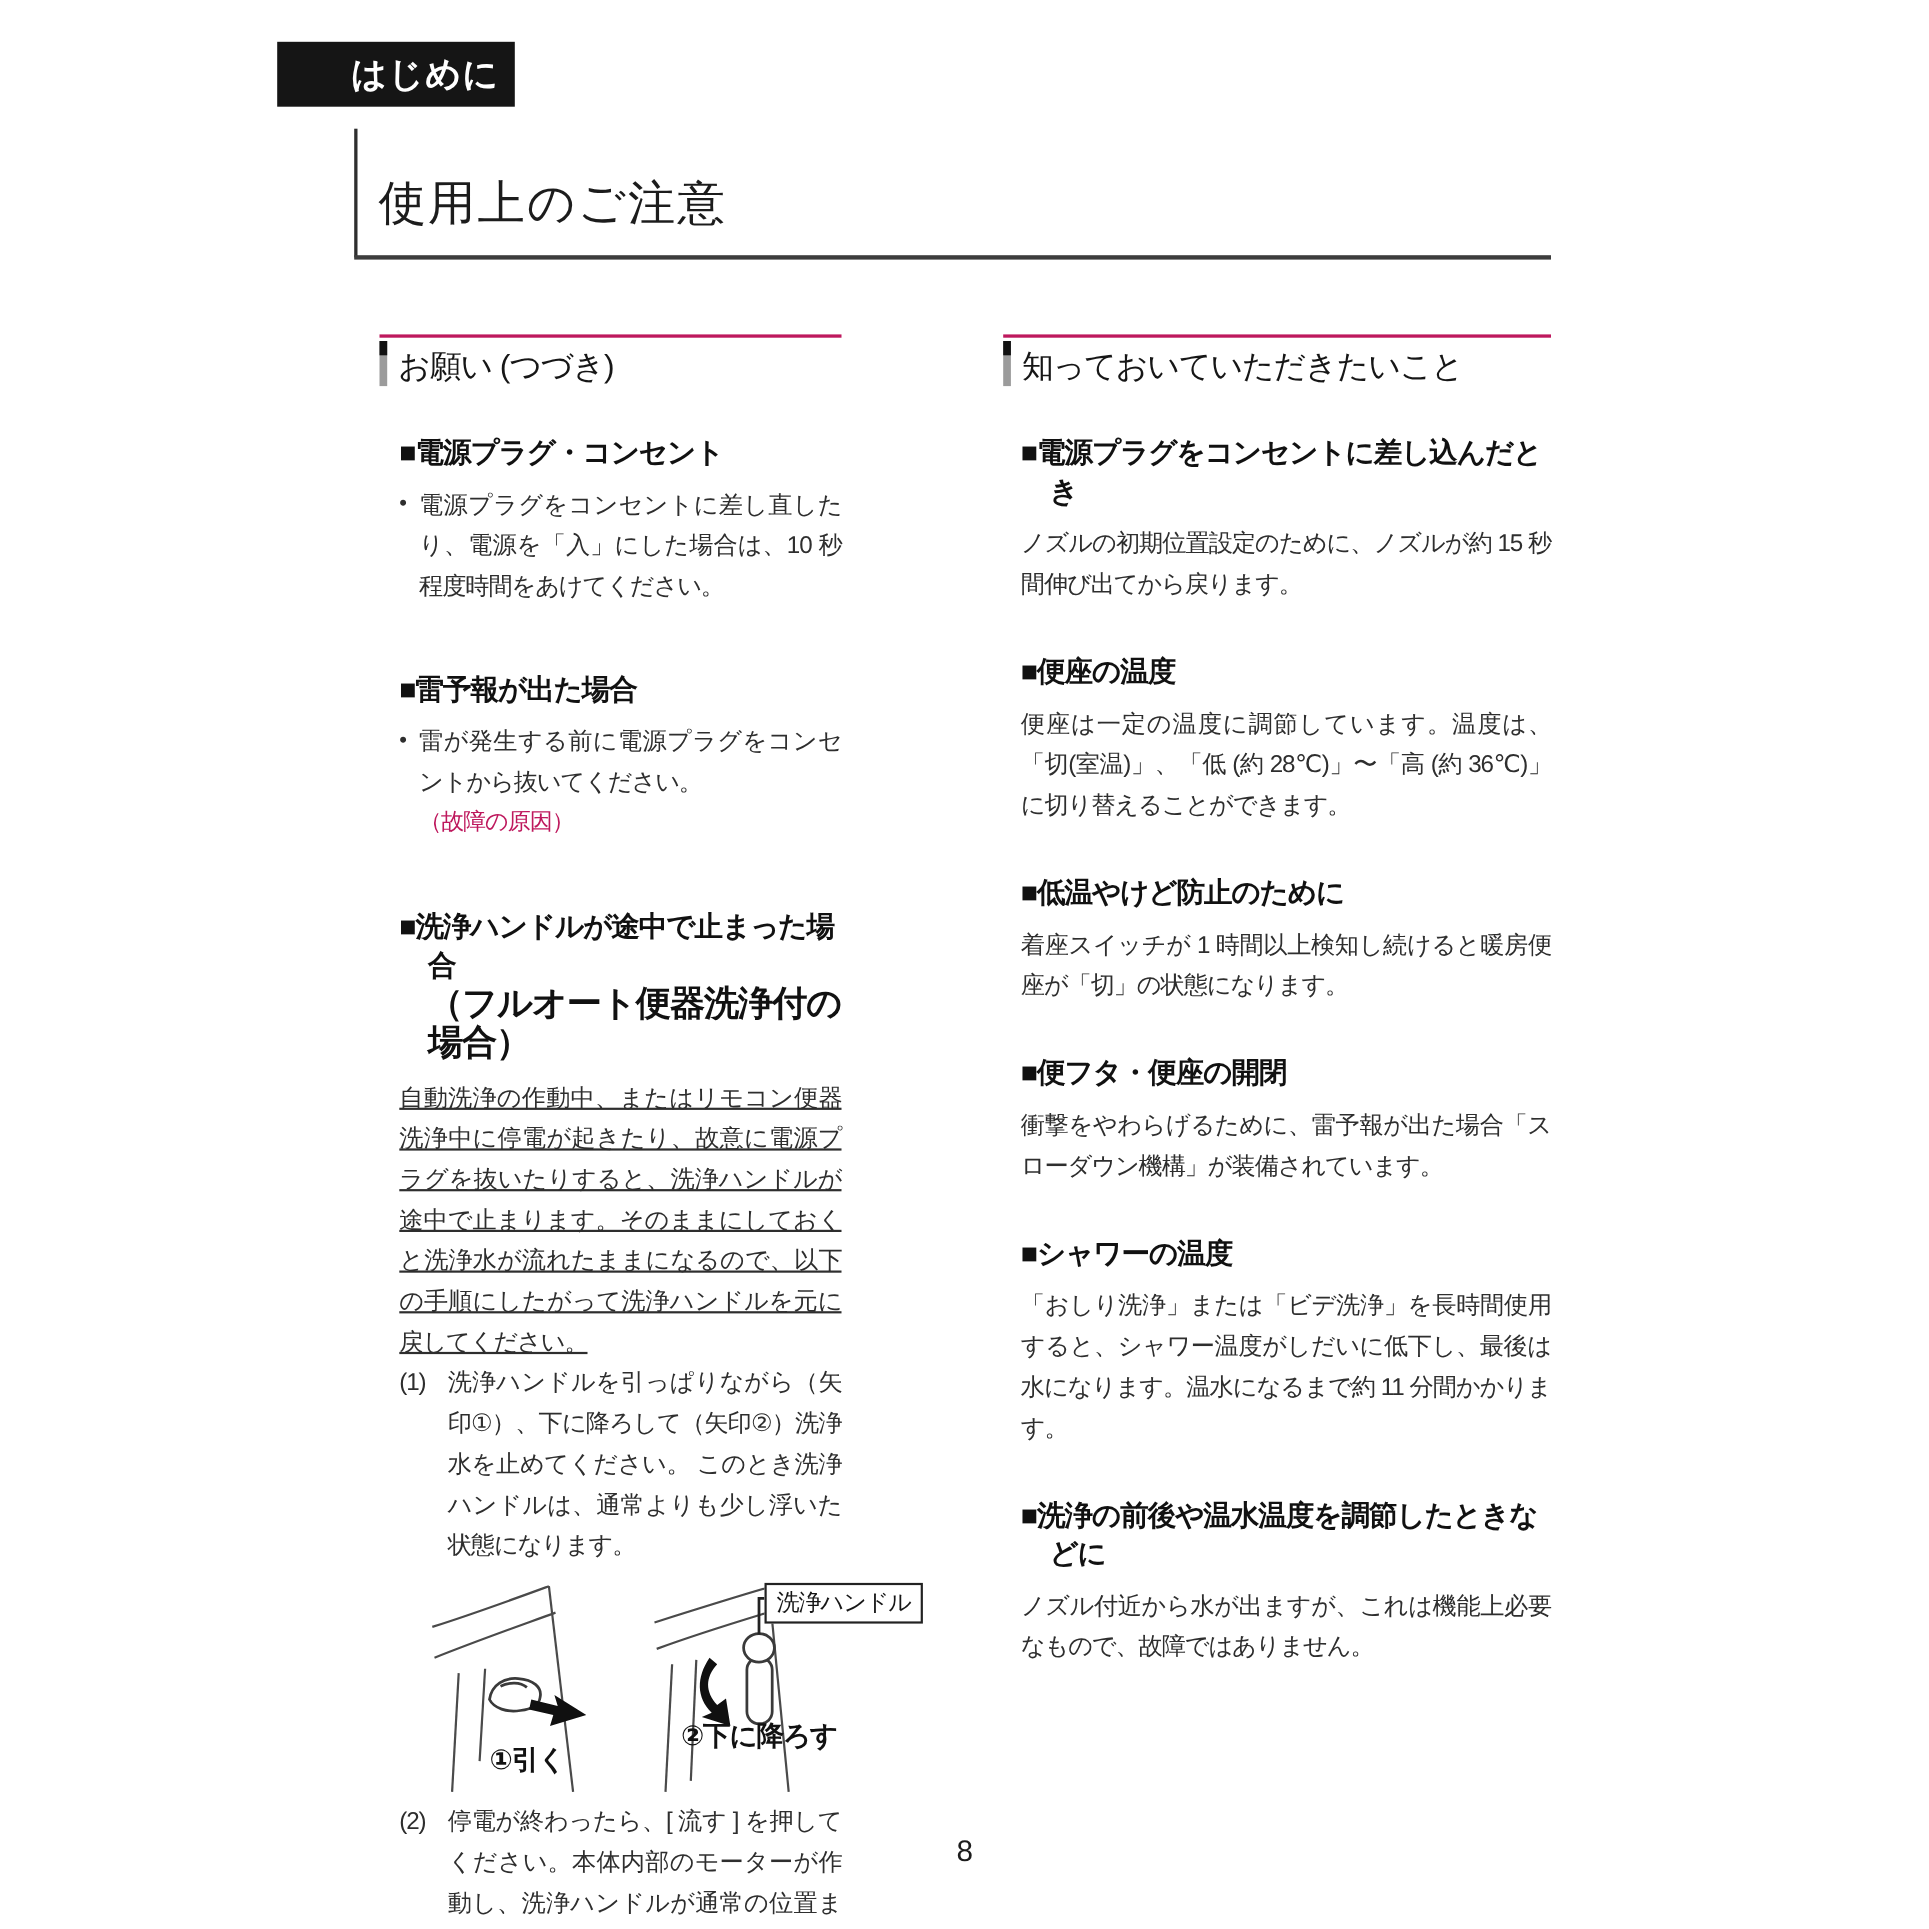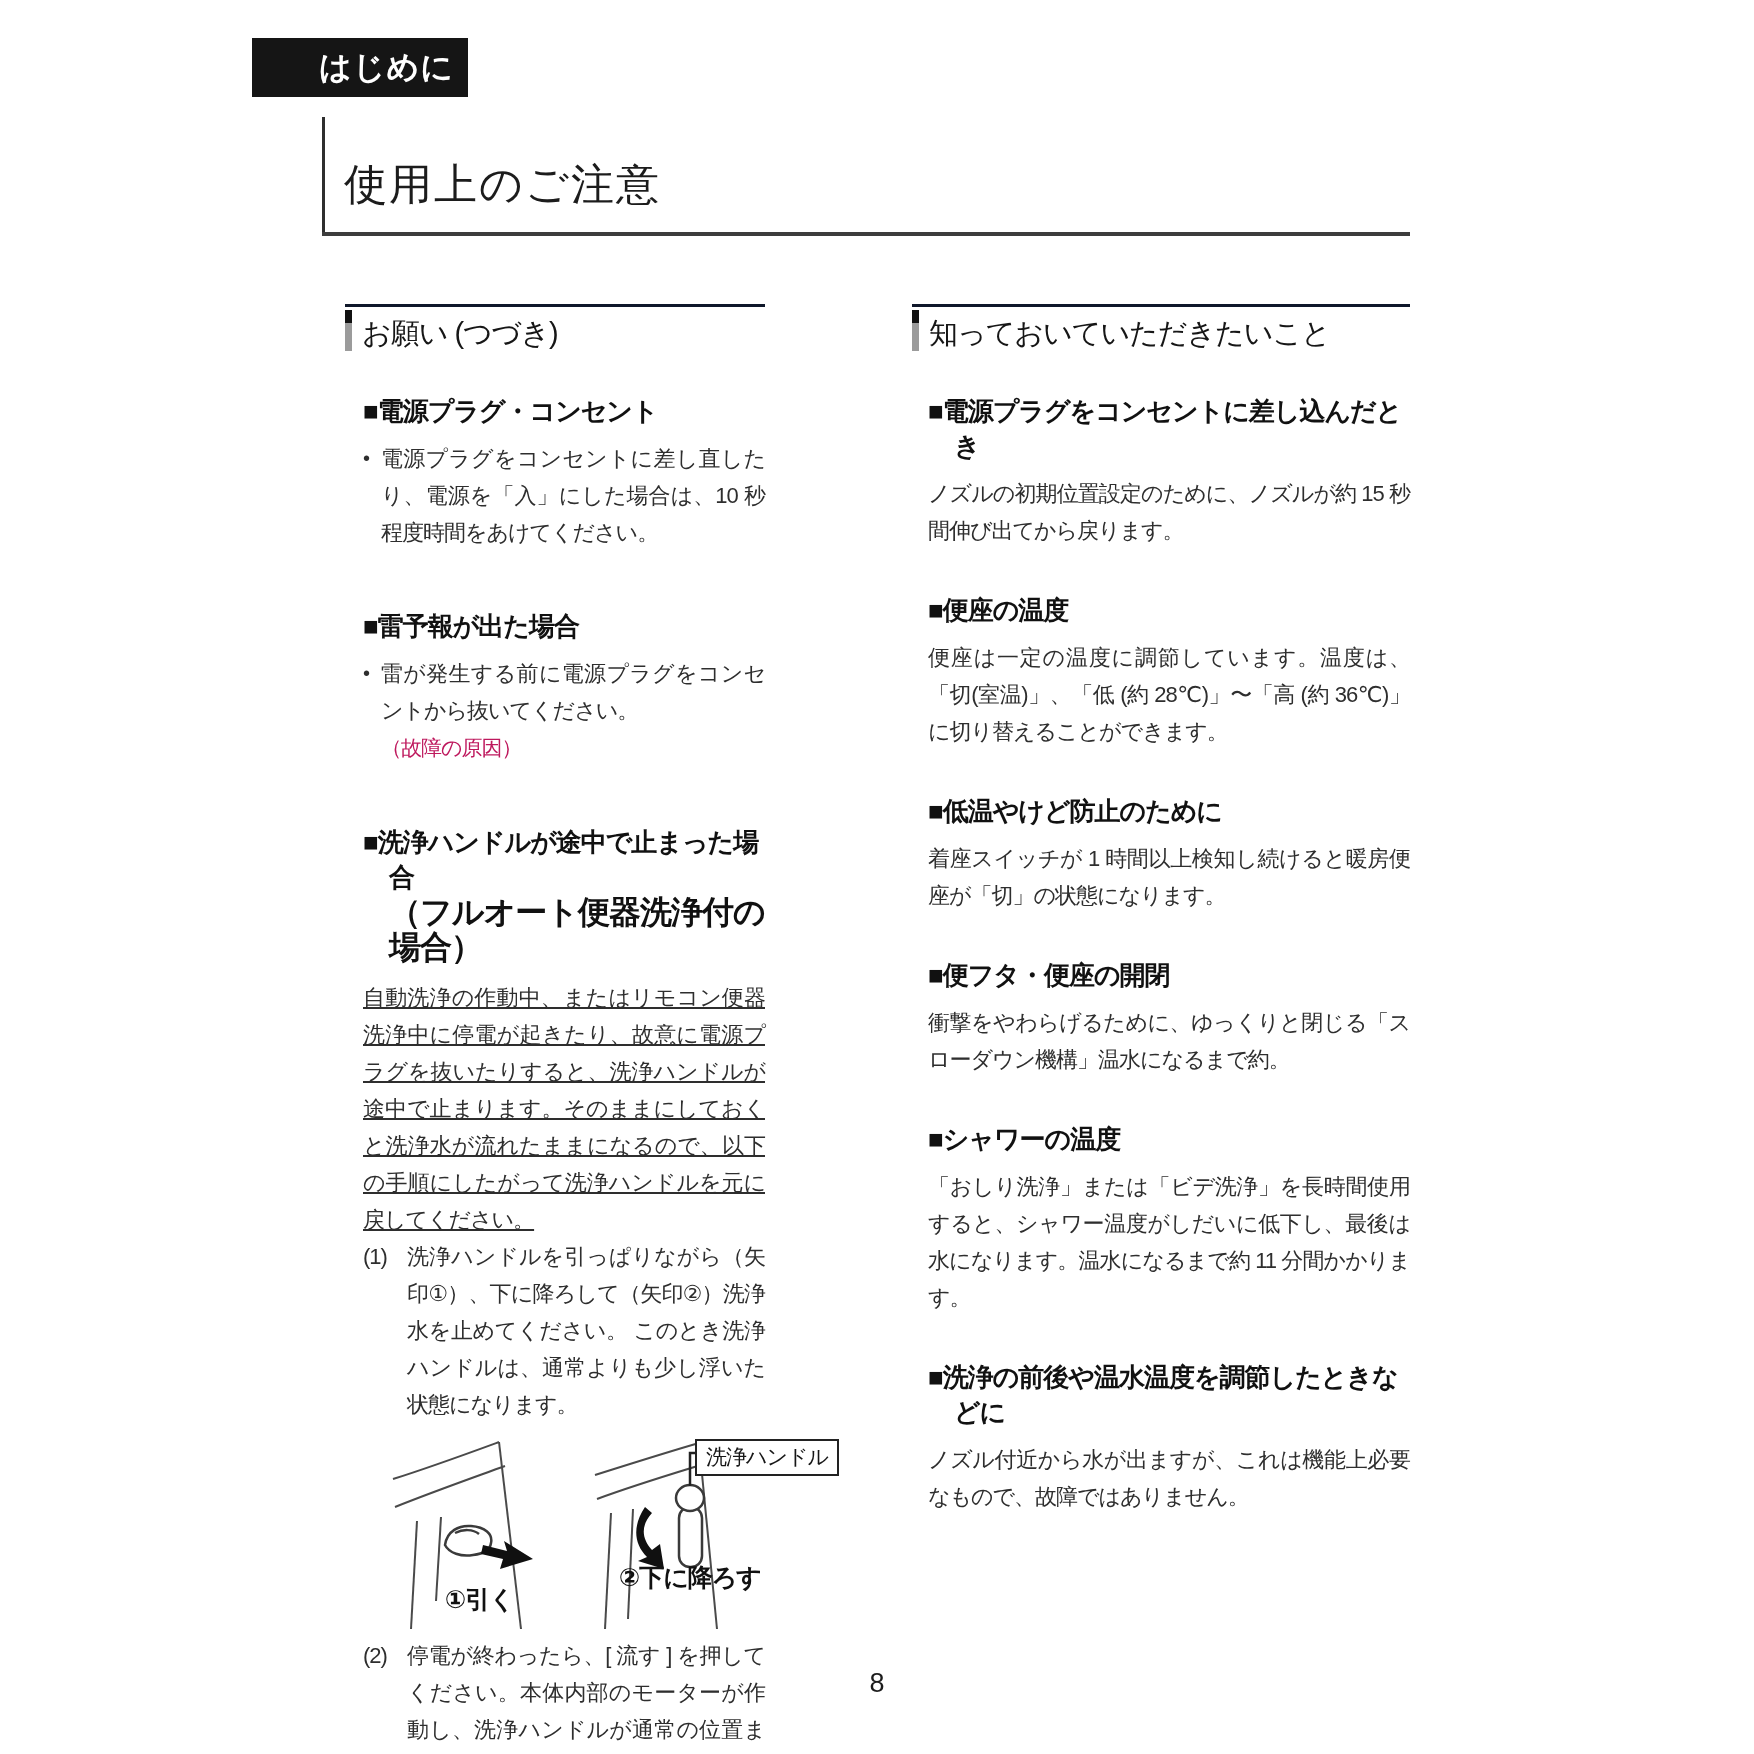--- a/index.html
+++ b/index.html
@@ -14,21 +14,21 @@
   
   .title-vline{position:absolute;left:322px;top:117px;width:3px;height:117px;background:#2e2e2e;}
   .page-title{position:absolute;left:344px;top:156px;font-size:43px;color:#1c1c1c;letter-spacing:2px;}
   .title-rule{position:absolute;left:322px;top:232px;width:1088px;height:4px;background:#3d3d3d;}
 
   
   .col{position:absolute;top:304px;}
   .col-left{left:345px;width:420px;}
   .col-right{left:912px;width:498px;}
 
-  .col-header{position:relative;border-top:3px solid #0f172a;padding:7px 0 0 17px;}
+  .col-header{position:relative;border-top:3px solid #be185d;padding:7px 0 0 17px;}
   .col-header .hbar{position:absolute;left:0;top:3px;width:7px;height:41px;background:#9b9b9b;}
   .col-header .hbar::before{content:"";position:absolute;left:0;top:0;width:7px;height:13px;background:#111;}
   .col-header .htxt{font-size:29px;letter-spacing:-1px;color:#161616;}
 
   .col-body{padding-left:18px;}
   .col-right .col-body{padding-left:16px;}
 
   .sec-h{font-size:26px;font-weight:bold;color:#111;line-height:35px;letter-spacing:-1px;
     padding-left:26px;text-indent:-26px;margin-top:44px;}
   .sec-h.first{margin-top:40px;}
@@ -151,21 +151,21 @@
       <div class="sec-h first">■電源プラグをコンセントに差し込んだとき</div>
       <div class="body-t">ノズルの初期位置設定のために、ノズルが約 15 秒間伸び出てから戻ります。</div>
 
       <div class="sec-h">■便座の温度</div>
       <div class="body-t">便座は一定の温度に調節しています。温度は、「切(室温)」、「低 (約 28℃)」〜「高 (約 36℃)」 に切り替えることができます。</div>
 
       <div class="sec-h">■低温やけど防止のために</div>
       <div class="body-t">着座スイッチが 1 時間以上検知し続けると暖房便座が「切」の状態になります。</div>
 
       <div class="sec-h">■便フタ・便座の開閉</div>
-      <div class="body-t">衝撃をやわらげるために、ゆっくりと閉じる「スローダウン機構」温水になるまで約。</div>
+      <div class="body-t">衝撃をやわらげるために、雷予報が出た場合「スローダウン機構」が装備されています。</div>
 
       <div class="sec-h">■シャワーの温度</div>
       <div class="body-t">「おしり洗浄」または「ビデ洗浄」を長時間使用すると、シャワー温度がしだいに低下し、最後は水になります。温水になるまで約 11 分間かかります。</div>
 
       <div class="sec-h">■洗浄の前後や温水温度を調節したときなどに</div>
       <div class="body-t">ノズル付近から水が出ますが、これは機能上必要なもので、故障ではありません。</div>
 
     </div>
   </div>
 

